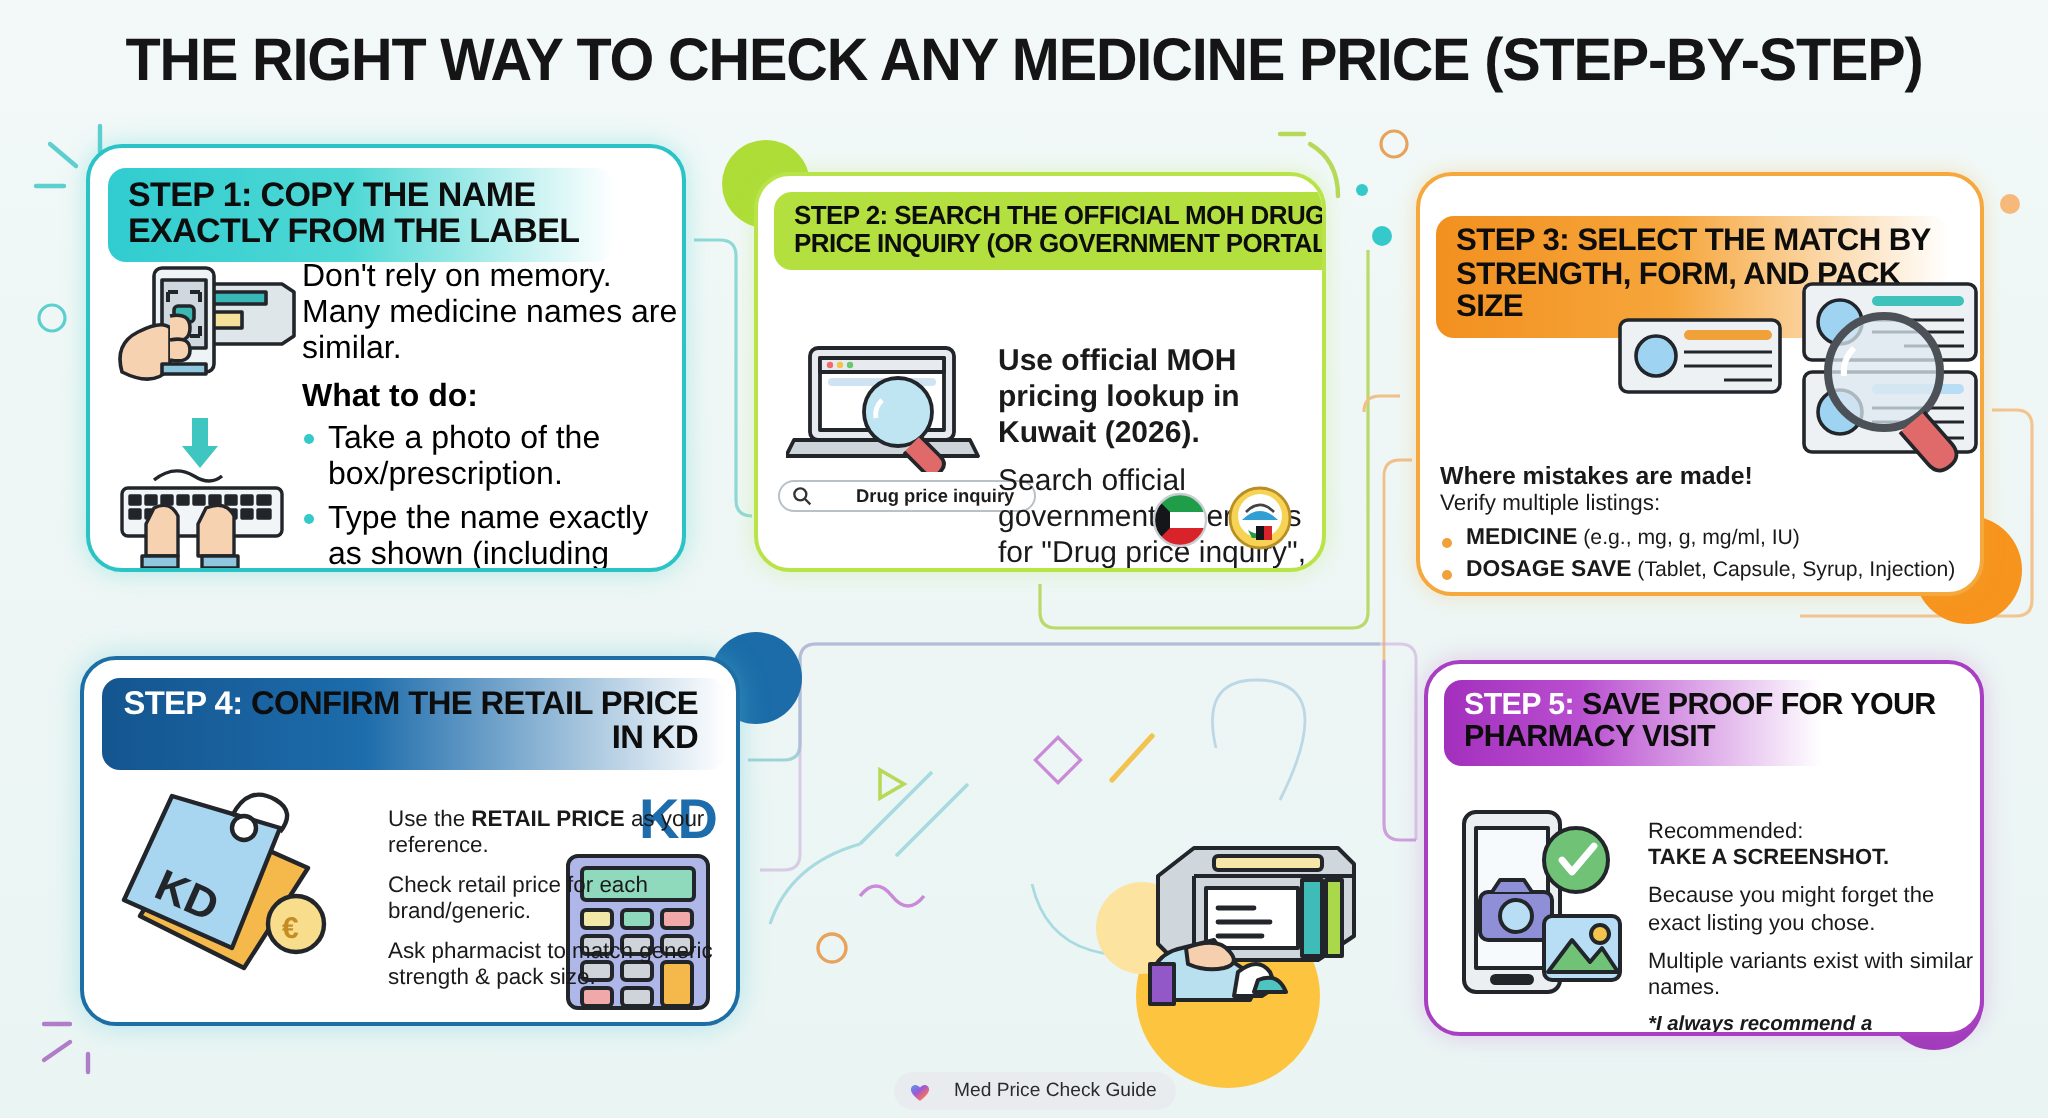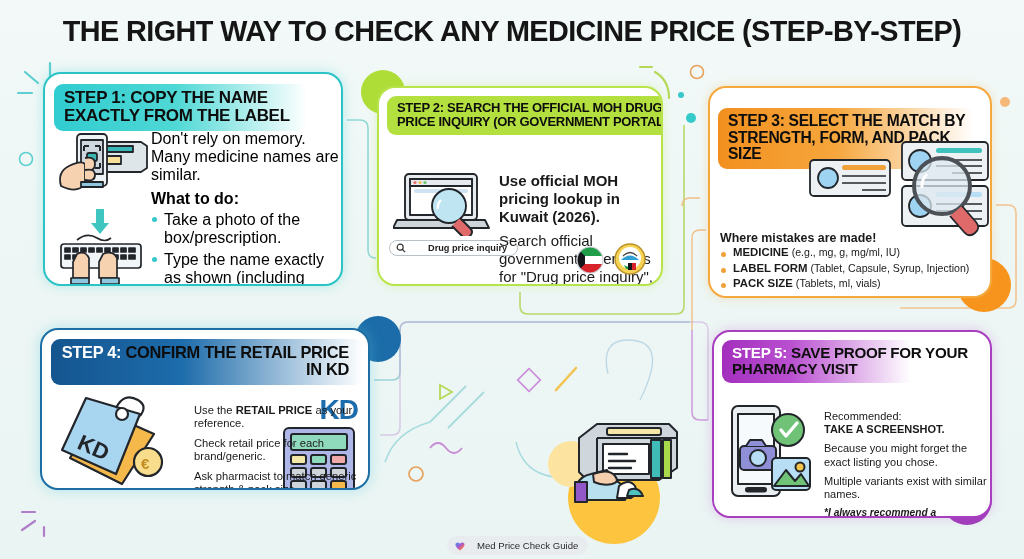--- a/index.html
+++ b/index.html
@@ -74,21 +74,21 @@
            border: 2px solid #f5a83c; box-shadow: 0 0 10px rgba(245,170,60,.28); }
   #step3 .card-hdr { margin: 20px 8px 0 8px; width: 256px;
     background: linear-gradient(90deg,#f2901f 0%, #f6a63c 46%, rgba(253,228,198,0) 100%);
     font-size: 15.6px; }
   #step3 .body { padding: 6px 10px 0 10px; font-size: 11.2px; color: #1a1a1a; line-height: 1.22; }
   #step3 .bul li:before { background: #f0a13a; }
   #step3 .bul li { font-size: 10.6px; margin-bottom: 2px; }
   #step3 .bul b { font-size: 11.4px; }
 
   
-  #step4 { left: 40px; top: 328px; width: 330px; height: 162px;
+  #step4 { left: 40px; top: 328px; width: 330px; height: 185px;
            border: 2px solid #1c6ea4; box-shadow: 0 0 14px rgba(90,200,220,.40); }
   #step4 .card-hdr { margin: 9px 9px 0 9px; width: 312px; text-align: right;
     padding-right: 14px;
     background: linear-gradient(90deg,#14558f 0%, #1d6cab 42%, rgba(220,238,248,0) 100%);
     font-size: 16.4px; }
   #step4 .txt { position: absolute; left: 152px; top: 74px; width: 168px;
     font-size: 11.2px; color: #1a1a1a; line-height: 1.2; }
 
   
   #step5 { left: 712px; top: 330px; width: 280px; height: 188px;
@@ -360,23 +360,24 @@
             <line x1="36" y1="43" x2="80" y2="43"></line>
             <line x1="56" y1="50" x2="80" y2="50"></line>
           </g>
         <circle cx="136" cy="46" r="28" fill="rgba(220,232,240,.75)" stroke-width="4" stroke="#4b5156"></circle>
         <path d="M156 66 l14 16 q5 6 -1 11 q-6 5 -11 -1 l-14 -16" fill="#e06a6a"></path>
         <path d="M121 34 q-6 6 -5 14" fill="none" stroke="#ffffff" stroke-width="3"></path>
       </g>
     </svg>
     <div class="body" style="margin-top:56px">
       <div class="lead" style="font-size:12.4px">Where mistakes are made!</div>
+      <div style="margin-bottom:4px">Verify multiple listings:</div>
       <ul class="bul">
         <li><b>MEDICINE</b><span> (e.g., mg, g, mg/ml, IU)</span></li>
-        <li><b>LABEL FORM</b><span> (Tablet, Capsule, Syrup, Injection)</span></li>
+        <li><b>DOSAGE SAVE</b><span> (Tablet, Capsule, Syrup, Injection)</span></li>
         <li><b>PACK SIZE</b><span> (Tablets, ml, vials)</span></li>
       </ul>
     </div>
   </div>
 
   <div class="card" id="step4">
     <div class="card-hdr">
       <span class="hdr-step">STEP 4:</span><span> CONFIRM THE RETAIL PRICE IN KD</span>
     </div>
     <svg style="position:absolute;left:14px;top:62px" width="130" height="98" viewBox="0 0 130 98">

